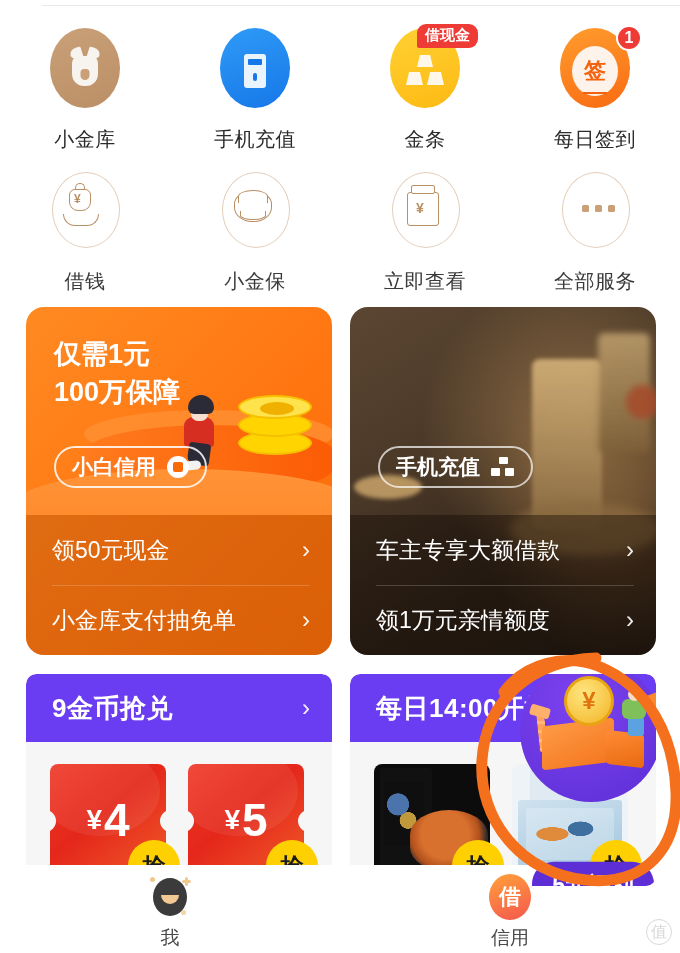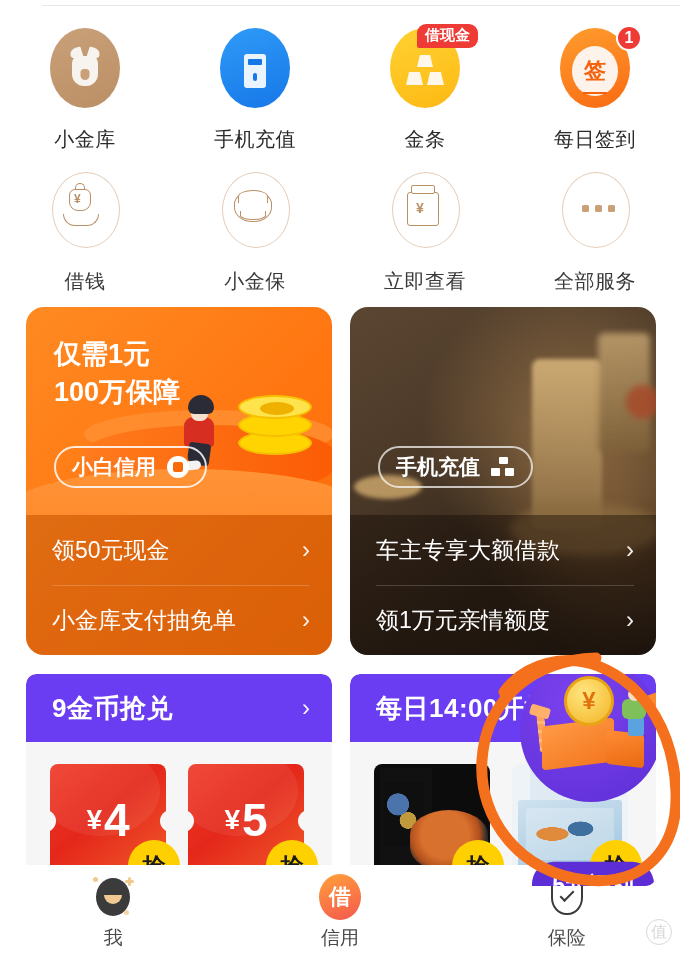--- a/index.html
+++ b/index.html
@@ -600,29 +600,20 @@
     </div>
 
 
     <div class="tab active">
       <div class="t-ico">
         <div class="credit">借</div>
       </div>
       <div class="t-label">信用</div>
     </div>
 
-    <div class="tab">
-      <div class="t-ico">
-        <div class="shield">
-            <div class="shield-b"></div>
-            <div class="shield-ck"></div>
-          </div>
-      </div>
-      <div class="t-label">保险</div>
-    </div>
 
   </div>
 
   <div class="watermark">
     <div class="wm-circle">值</div>
   </div>
 
 </div>
 
 </body></html>

